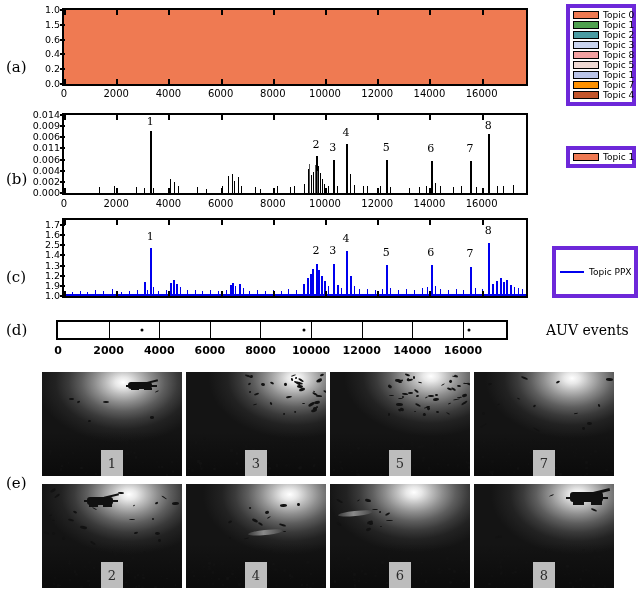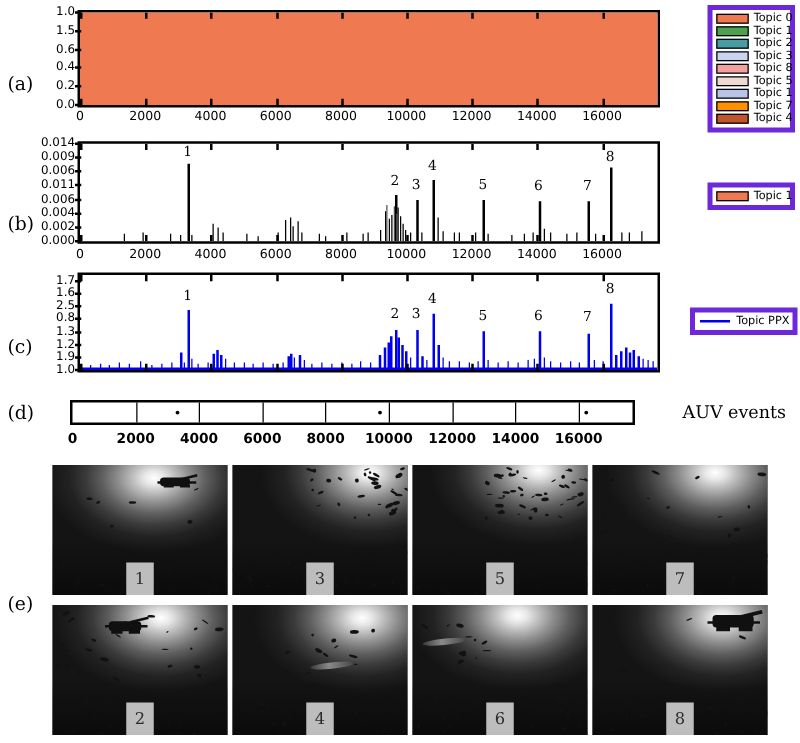--- a/index.html
+++ b/index.html
@@ -348,21 +348,21 @@
   </div>
 <div class="abs" id="panelC-yticks" style="left: 0px; top: 218px; width: 62px; height: 80px;">
     <div class="ytick" style="top:73px;width:54px;">1.0</div>
     <div class="ytickmark" style="top:77px;left:60px;"></div>
     <div class="ytick" style="top:62.86666666666666px;width:54px;">1.9</div>
     <div class="ytickmark" style="top:66.86666666666666px;left:60px;"></div>
     <div class="ytick" style="top:52.733333333333334px;width:54px;">1.2</div>
     <div class="ytickmark" style="top:56.733333333333334px;left:60px;"></div>
     <div class="ytick" style="top:42.599999999999994px;width:54px;">1.3</div>
     <div class="ytickmark" style="top:46.599999999999994px;left:60px;"></div>
-    <div class="ytick" style="top:32.466666666666676px;width:54px;">0.8</div>
+    <div class="ytick" style="top:32.466666666666676px;width:54px;">1.4</div>
     <div class="ytickmark" style="top:36.466666666666676px;left:60px;"></div>
     <div class="ytick" style="top:22.333333333333336px;width:54px;">2.5</div>
     <div class="ytickmark" style="top:26.333333333333336px;left:60px;"></div>
     <div class="ytick" style="top:12.199999999999989px;width:54px;">1.6</div>
     <div class="ytickmark" style="top:16.19999999999999px;left:60px;"></div>
     <div class="ytick" style="top:2.066666666666677px;width:54px;">1.7</div>
     <div class="ytickmark" style="top:6.066666666666677px;left:60px;"></div>
   </div>
 
 <div class="rowlab abs" style="left:6px;top:321px;">(d)</div>
@@ -429,21 +429,21 @@
       <div class="legswatch" style="background:#c2552b;"></div>
       <div class="legtext">Topic 4</div>
     </div>
   </div>
 <div class="legendbox" id="topic1Legend" style="left: 566px; top: 146px; width: 70px; padding: 2px 0px;">
     <div class="legrow">
       <div class="legswatch" style="background:#ef7a52;"></div>
       <div class="legtext">Topic 1</div>
     </div>
   </div>
-<div class="legendbox" id="ppxLegend" style="left: 552px; top: 246px; width: 86px; padding: 2px 0px;">
+<div class="legendbox" id="ppxLegend" style="left: 552px; top: 246px; width: 86px; padding: 17px 0px;">
     <div class="legrow">
       <div class="legline">
         <i></i>
       </div>
       <div class="legtext">Topic PPX</div>
     </div>
   </div>
 
 <div class="rowlab abs" style="left:6px;top:474px;">(e)</div>
 <div class="abs" id="photoGrid" style="left: 0px; top: 0px; width: 640px; height: 594px; pointer-events: none;">

